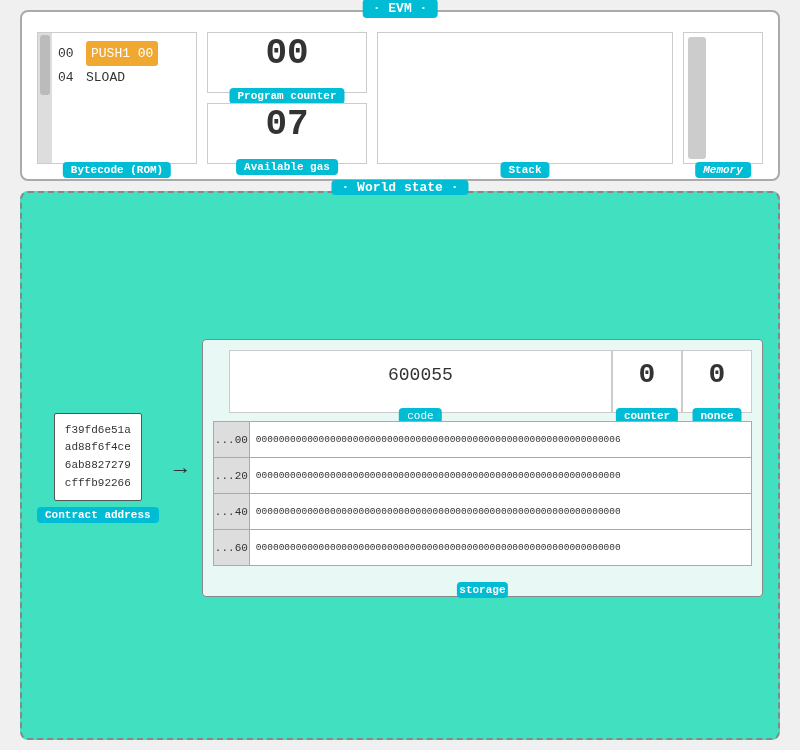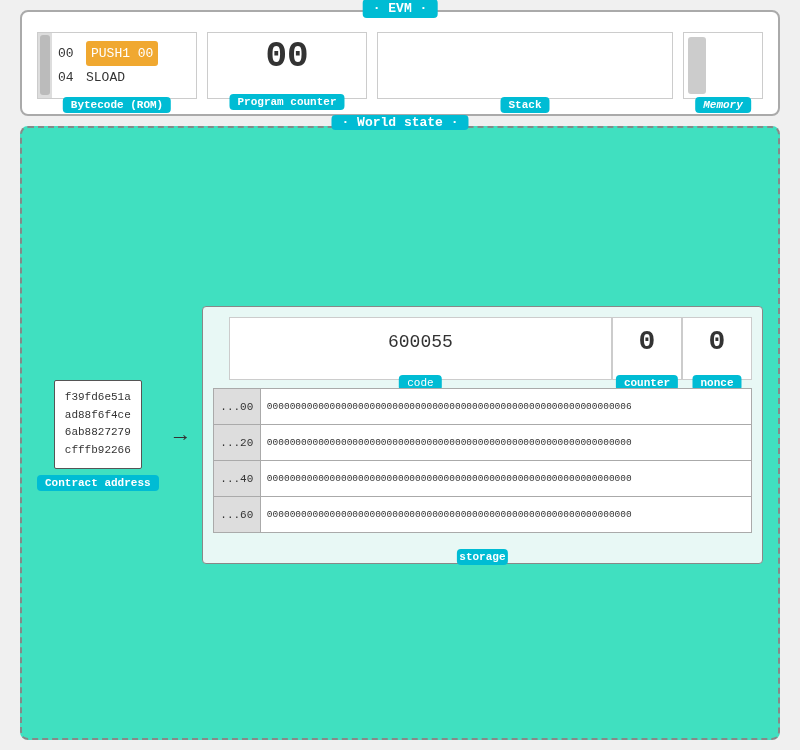--- a/index.html
+++ b/index.html
@@ -339,21 +339,21 @@
       flex-direction: row;
       gap: 0;
       border: 1px solid #aaa;
       border-bottom: none;
       background: #fff;
     }
     .storage-row:last-of-type {
       border-bottom: 1px solid #aaa;
     }
     .storage-addr {
-      width: 47px;
+      width: 36px;
       background: #ddd;
       border-right: 1px solid #aaa;
       font-size: 11px;
       padding: 4px 4px;
       text-align: center;
       color: #333;
       display: flex;
       align-items: center;
       justify-content: center;
     }
@@ -403,20 +403,24 @@
       </div>
     </div>
     <span class="label-tag">Bytecode (ROM)</span>
   </div>
 
   <div class="counters-section">
     <div class="counter-box">
       <span class="counter-value">00</span>
       <span class="counter-label">Program counter</span>
     </div>
+    <div class="counter-box">
+      <span class="counter-value">07</span>
+      <span class="counter-label">Available gas</span>
+    </div>
   </div>
 
   <div class="stack-section">
     <div class="stack-box"></div>
     <span class="label-tag">Stack</span>
   </div>
 
   <div class="memory-section">
     <div class="memory-box">
       <div class="memory-scrollbar"></div>

